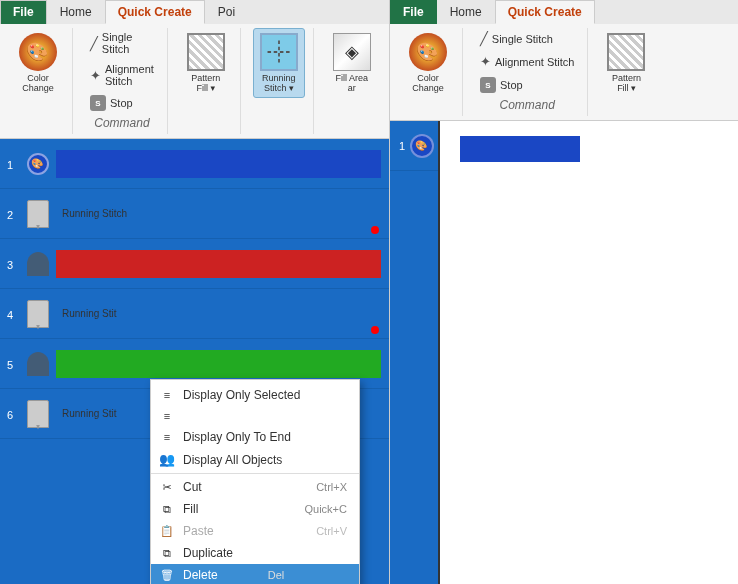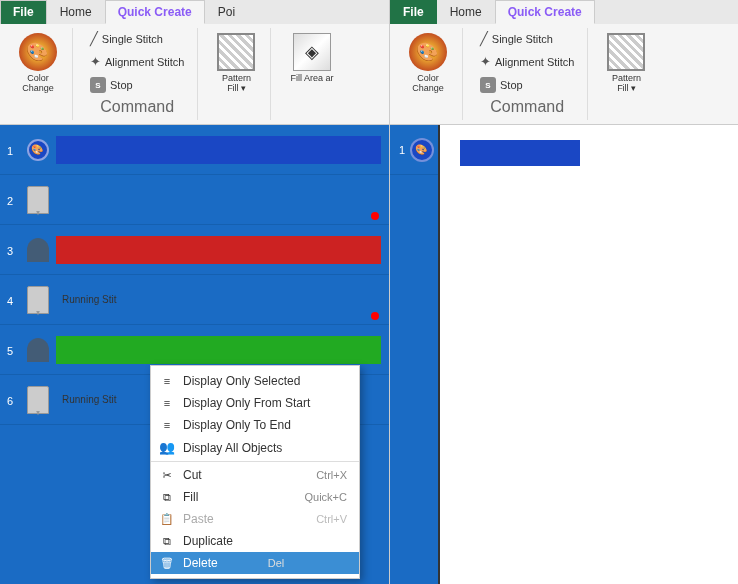--- a/index.html
+++ b/index.html
@@ -45,21 +45,21 @@
       font-size: 12px;
       cursor: pointer;
       border: 1px solid transparent;
       border-bottom: none;
       background: #e8e8e8;
       color: #333;
     }
     .ribbon-tab.active {
       background: #f5f5f5;
       border-color: #ccc;
-      color: #8b5cf6;
+      color: #c2410c;
       font-weight: 600;
     }
     .ribbon-tab.file {
       background: #217346;
       color: white;
       font-weight: bold;
     }
 
     .ribbon-content {
       display: flex;
@@ -73,23 +73,24 @@
       display: flex;
       flex-direction: column;
       align-items: center;
       border-right: 1px solid #ddd;
       padding: 0 8px 4px 4px;
       gap: 2px;
     }
     .ribbon-group:last-child { border-right: none; }
 
     .ribbon-group-label {
-      font-size: 16px;
+      font-size: 12px;
       color: #666;
       margin-top: auto;
+      font-style: italic;
     }
 
     .ribbon-items {
       display: flex;
       gap: 4px;
       align-items: center;
     }
 
     .ribbon-btn-large {
       display: flex;
@@ -371,20 +372,32 @@
       </div>
 
       <div class="ribbon-group">
         <div class="ribbon-btn-large">
           <div class="pattern-fill-icon"></div>
           <span style="white-space:pre-line;font-size:9px;">Pattern
 Fill ▾</span>
         </div>
       </div>
 
+      <div class="ribbon-group">
+        <div class="ribbon-btn-large active">
+          <div class="running-stitch-icon">
+            <svg width="34" height="34" viewBox="0 0 34 34">
+              <line x1="4" y1="17" x2="30" y2="17" stroke="#555" stroke-width="2" stroke-dasharray="4,3"></line>
+              <line x1="17" y1="4" x2="17" y2="30" stroke="#555" stroke-width="2" stroke-dasharray="4,3"></line>
+            </svg>
+          </div>
+          <span style="white-space:pre-line;font-size:9px;">Running
+Stitch ▾</span>
+        </div>
+      </div>
 
       <div class="ribbon-group">
         <div class="ribbon-btn-large" style="min-width:52px;">
           <div style="width:38px;height:38px;background:linear-gradient(135deg,#ddd 0%,#fff 50%,#ddd 100%);border:1px solid #999;display:flex;align-items:center;justify-content:center;">
             <span style="font-size:18px;">◈</span>
           </div>
           <span style="font-size:9px;">Fill Area ar</span>
         </div>
       </div>
     </div>
@@ -401,20 +414,21 @@
         <div class="row-bar" style="background:#1a47c4;"></div>
       </div>
 
       <div class="stitch-row">
         <div class="row-num">2</div>
         <div class="row-icon">
           <div style="width:22px;height:28px;background:#ccc;border:1px solid #999;border-radius:2px 2px 0 0;position:relative;">
             <div style="position:absolute;bottom:-3px;left:50%;transform:translateX(-50%);width:4px;height:5px;background:#999;clip-path:polygon(50% 100%, 0 0, 100% 0);"></div>
           </div>
         </div>
+        <div class="row-bar" style="background:#1a6bc4;">Running Stitch</div>
         <div class="stitch-anchor-red"></div>
       </div>
 
       <div class="stitch-row">
         <div class="row-num">3</div>
         <div class="row-icon">
           <div style="width:22px;height:24px;background:#555;border-radius:50% 50% 0 0;opacity:0.7;"></div>
         </div>
         <div class="row-bar" style="background:#cc2222;"></div>
       </div>
@@ -451,21 +465,20 @@
 
     <div class="context-menu">
 
       <div class="ctx-item">
         <span class="ctx-icon">≡</span>
         <span>Display Only Selected</span>
       </div>
 
       <div class="ctx-item">
         <span class="ctx-icon">≡</span>
-        <span>Display Only From Start</span>
       </div>
 
       <div class="ctx-item">
         <span class="ctx-icon">≡</span>
         <span>Display Only To End</span>
       </div>
 
       <div class="ctx-item">
         <span class="ctx-icon" style="font-size:13px;">👥</span>
         <span>Display All Objects</span>

